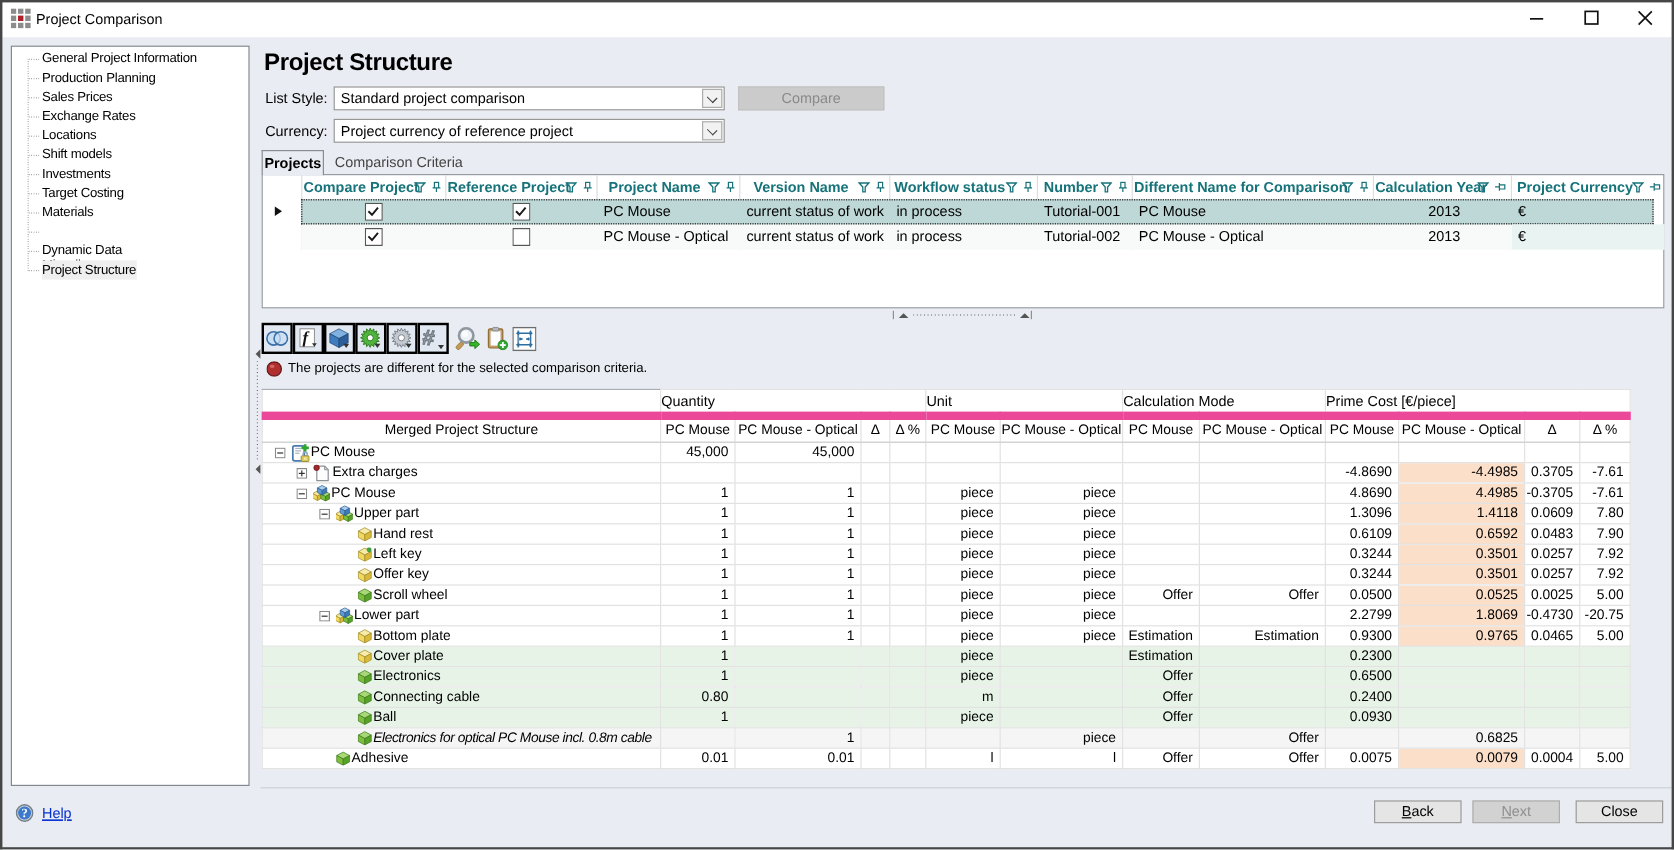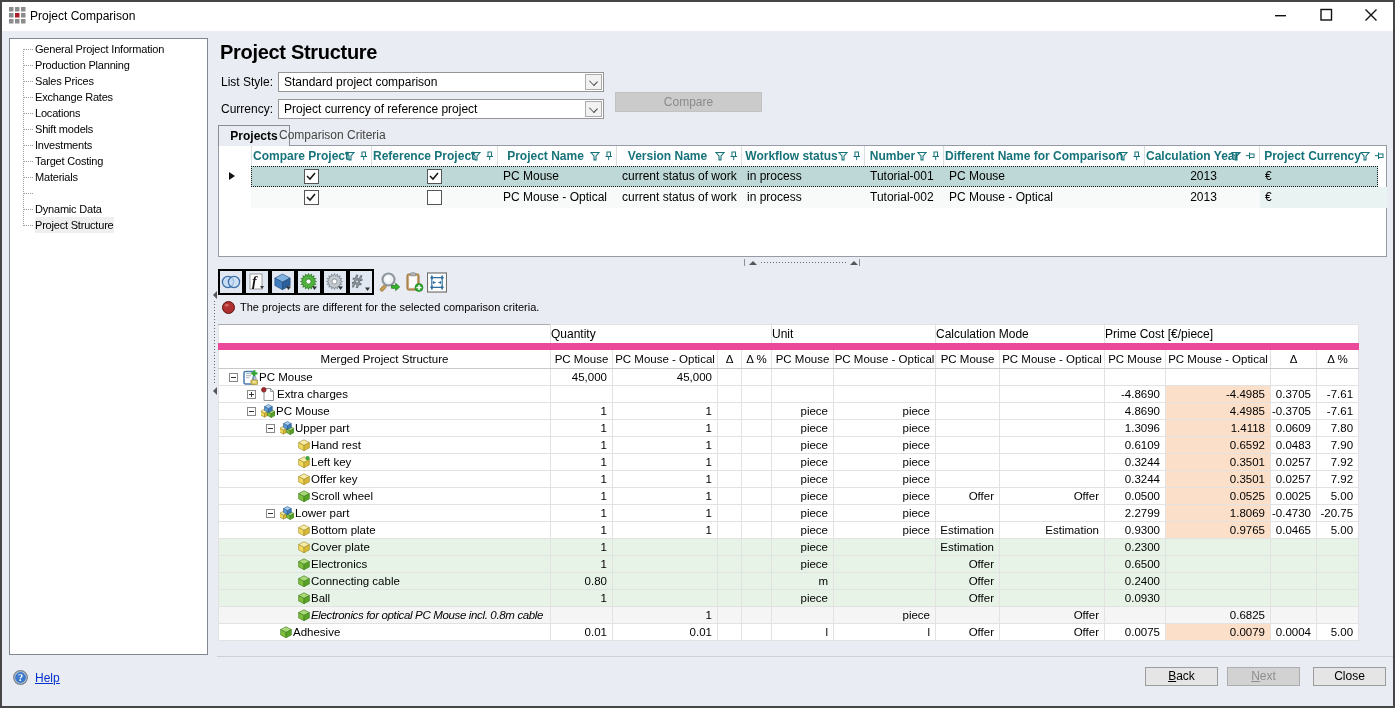--- a/index.html
+++ b/index.html
@@ -11,22 +11,22 @@
 .leftpanel{position:absolute;left:9px;top:38px;width:199px;height:617px;background:#fff;border:1px solid #828890;}
 .tree{position:absolute;left:0;top:2px;width:100%;font-size:11px;letter-spacing:-0.2px;color:#000;}
 .ti{position:absolute;left:25px;height:16px;line-height:16px;white-space:nowrap;}
 .vline{position:absolute;left:13px;top:8px;width:1px;height:177px;background-image:linear-gradient(#9a9a9a 1px,transparent 1px);background-size:1px 2px;}
 .hstub{position:absolute;left:14px;width:9px;height:1px;background-image:linear-gradient(90deg,#9a9a9a 1px,transparent 1px);background-size:2px 1px;}
 .h1{position:absolute;left:220px;top:41px;font-size:20px;font-weight:bold;color:#000;letter-spacing:-0.3px;}
 .lbl{position:absolute;left:221px;font-size:12px;color:#000;}
 .combo{position:absolute;left:278px;width:326px;height:20px;background:#fff;border:1px solid #969696;font-size:12px;line-height:18px;padding-left:5px;color:#000;}
 .combo .arr{position:absolute;right:1px;top:1px;width:17px;height:16px;background:#F2F2F2;border:1px solid #ACACAC;}
 .combo .arr:after{content:"";position:absolute;left:4px;top:5px;width:6px;height:6px;border-right:1.5px solid #444;border-bottom:1.5px solid #444;transform:rotate(45deg) scale(1,0.8);transform-origin:center;margin-top:-2px;}
-.btn-compare{position:absolute;left:615px;top:72px;width:147px;height:20px;background:#CBCBCB;border:1px solid #C2C2C2;color:#8A8A8A;font-size:12px;text-align:center;line-height:18px;margin-top:20px;}
-.tab-active{position:absolute;left:218px;top:125px;width:72px;height:21px;background:#E9ECF2;border:1px solid #888E96;border-bottom:none;font-size:12px;font-weight:bold;text-align:center;line-height:20px;z-index:3;}
+.btn-compare{position:absolute;left:615px;top:72px;width:122px;height:20px;background:#CBCBCB;border:1px solid #C2C2C2;color:#8A8A8A;font-size:12px;text-align:center;line-height:18px;}
+.tab-active{position:absolute;left:218px;top:125px;width:52px;height:21px;background:#E9ECF2;border:1px solid #888E96;border-bottom:none;font-size:12px;font-weight:bold;text-align:center;line-height:20px;z-index:3;}
 .tab2{position:absolute;left:279px;top:128px;font-size:12px;color:#444;z-index:3;}
 .pgrid{position:absolute;left:218px;top:145px;width:1169px;height:112px;background:#fff;border:1px solid #979CA4;}
 .pg-h{position:absolute;top:0;height:21px;font-size:12px;font-weight:bold;color:#16737A;line-height:21px;white-space:nowrap;}
 .pg-cell{position:absolute;font-size:12px;color:#000;height:21px;line-height:21px;white-space:nowrap;}
 .pg-vline{position:absolute;top:0;width:1px;height:62px;background:#D9DEE0;}
 .row1bg{position:absolute;left:32px;top:20px;width:1127px;height:21px;background:#BDD8D6;outline:1px dotted #1a1a1a;outline-offset:-1px;}
 .row2bg{position:absolute;left:32px;top:41px;width:1136px;height:21px;background:#F7FAF9;}
 .hsplit{position:absolute;left:218px;top:258px;width:1169px;height:9px;}
 .toolbar{position:absolute;left:218px;top:269px;height:26px;}
 .tbtn{position:absolute;top:0;width:26px;height:26px;border:2px solid #000;background:#E2E8F1;display:flex;align-items:center;justify-content:center;}

